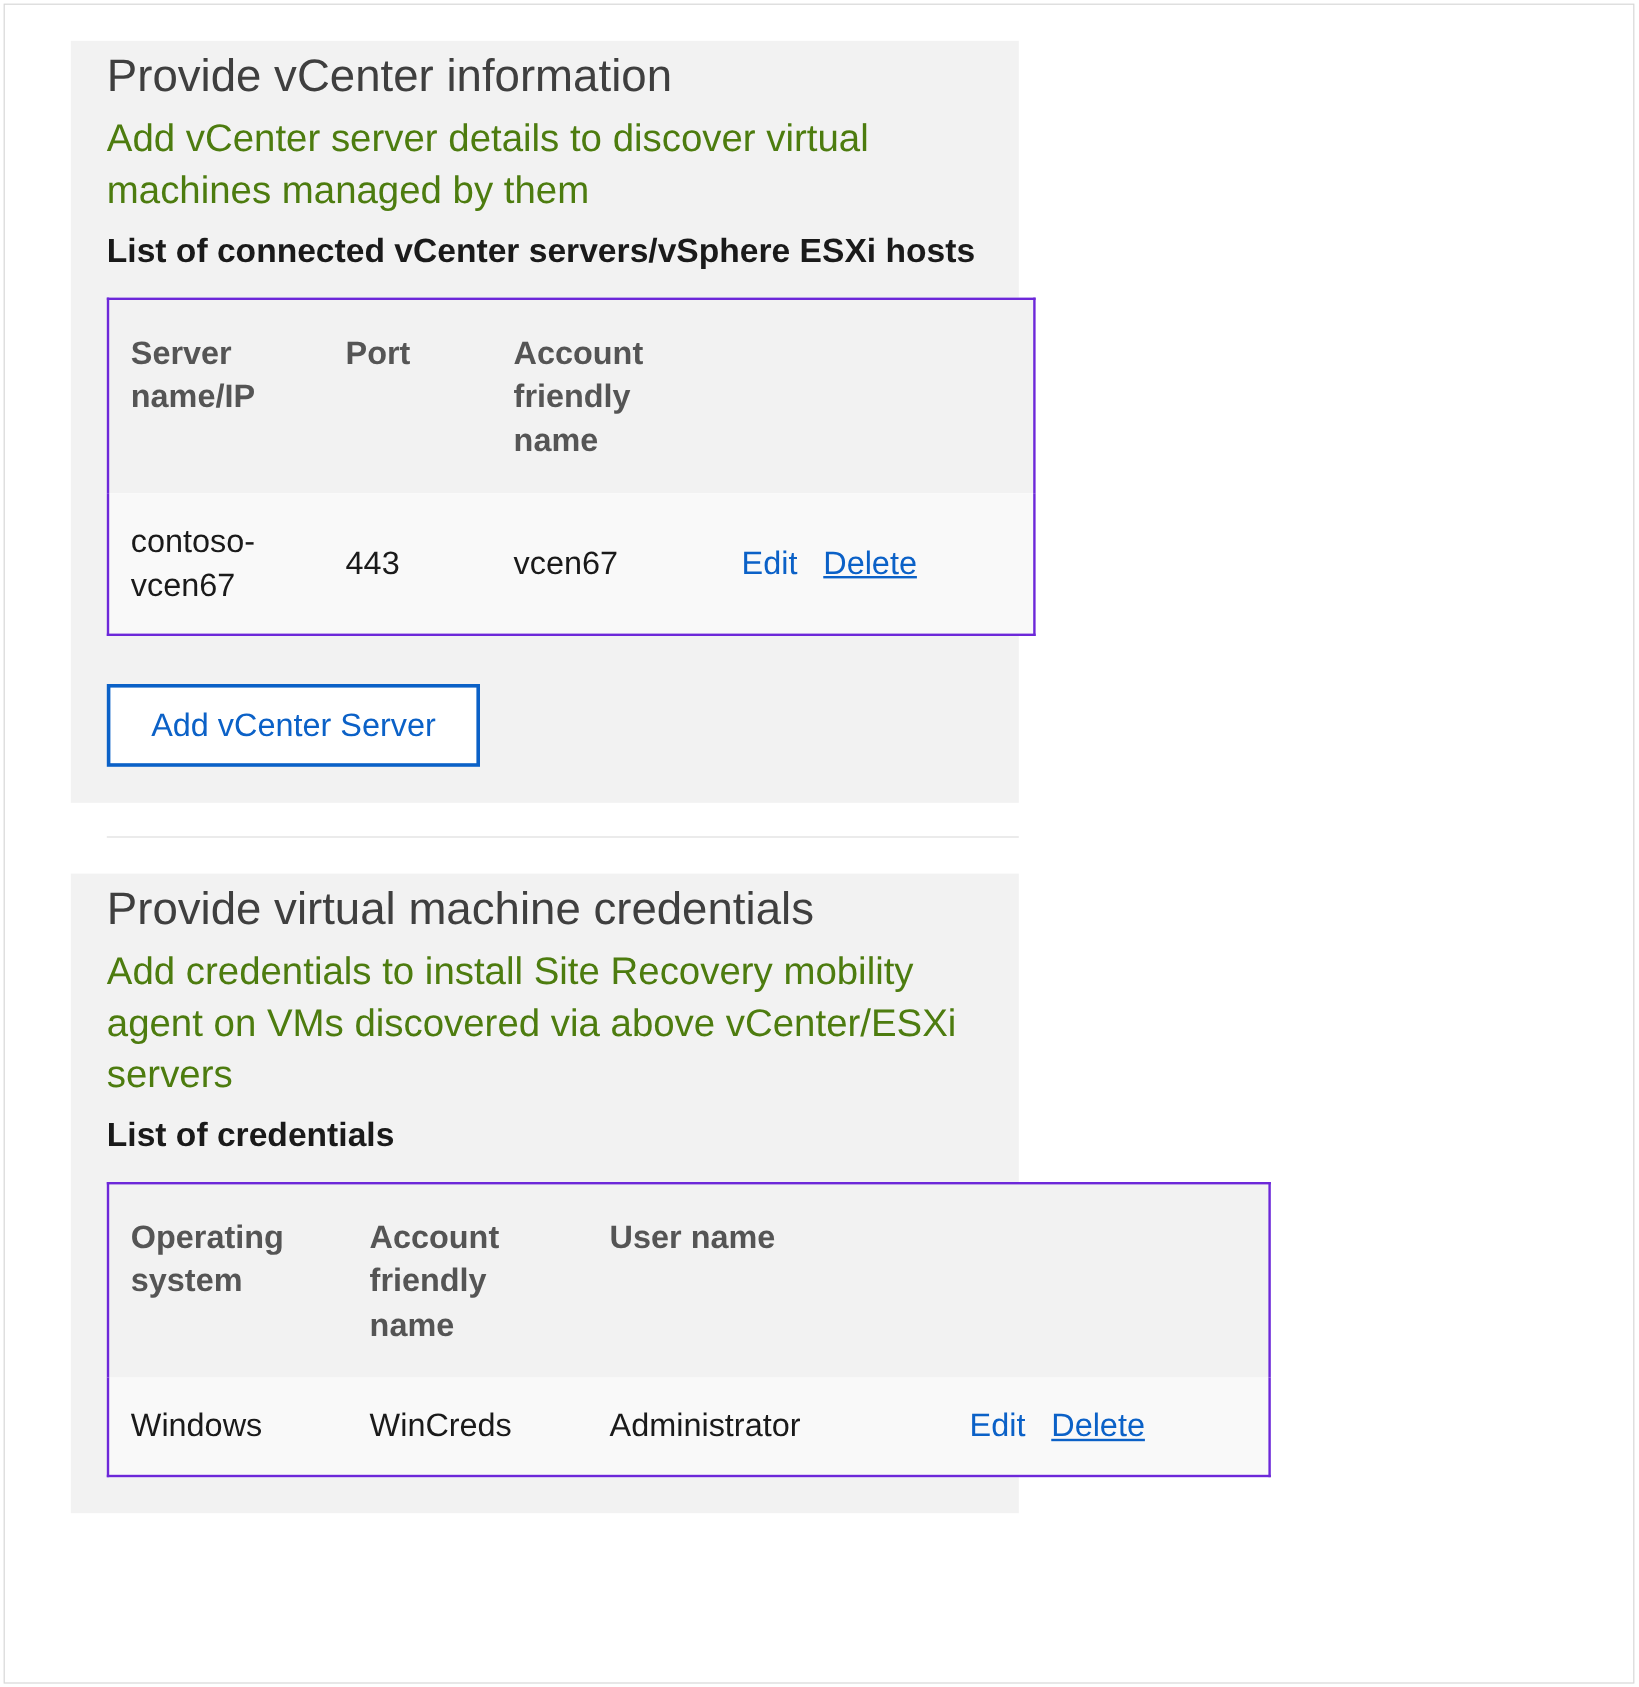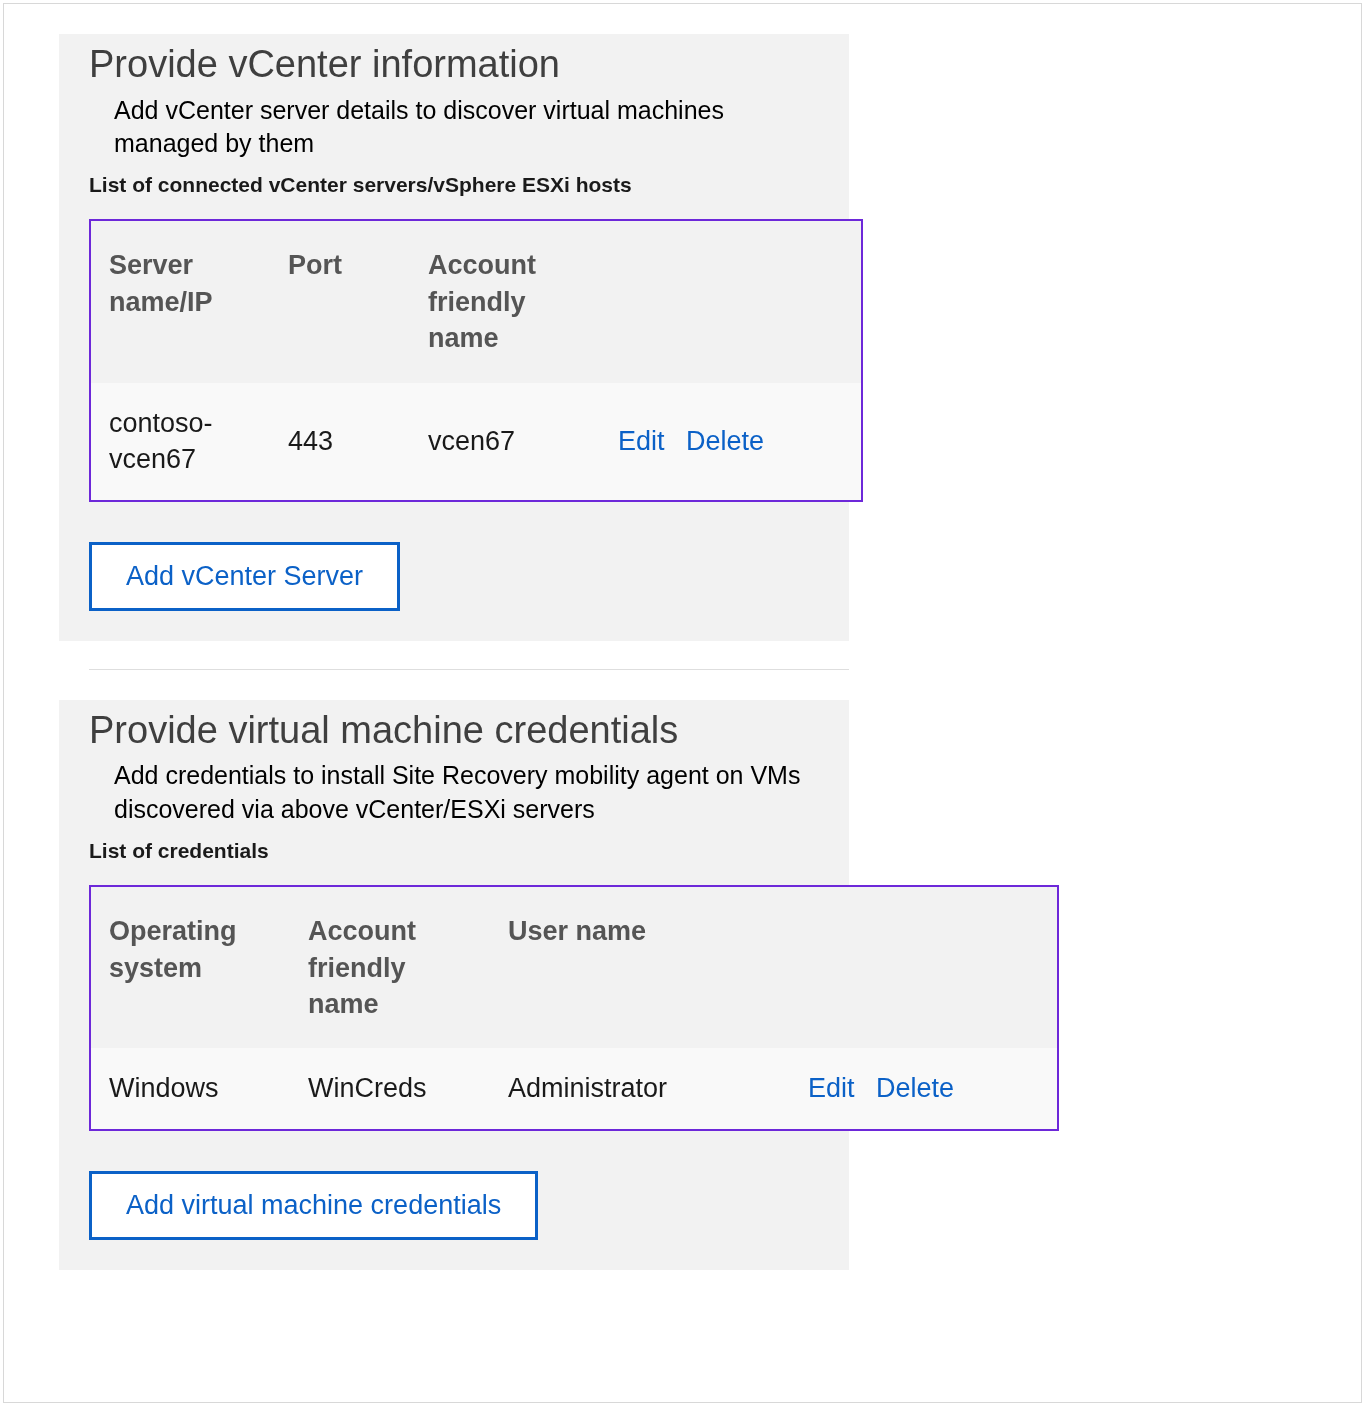--- a/index.html
+++ b/index.html
@@ -24,31 +24,30 @@
       padding: 8px 30px 0 30px;
     }
     h2 {
       font-weight: 400;
       color: #3f3f3f;
       font-size: 38px;
       line-height: 1.2;
       margin-bottom: 6px;
     }
     .desc {
-      color: #000000;
-      font-size: 25px;
+      color: #4d7c0f;
+      font-size: 32px;
       line-height: 1.35;
       margin-bottom: 10px;
       font-weight: 400;
-      margin-left: 25px;
     }
     .subhead {
       font-weight: 700;
       color: #1a1a1a;
-      font-size: 21px;
+      font-size: 28px;
       line-height: 1.35;
       margin-bottom: 20px;
     }
     .table-wide {
       width: 970px;
     }
     .table-narrow {
       width: 774px;
     }
     table {
@@ -74,21 +73,21 @@
       vertical-align: middle;
       line-height: 1.35;
     }
     .link {
       color: #0b61c7;
       cursor: pointer;
       font-weight: 400;
       margin-right: 14px;
       white-space: nowrap;
     }
-    .link:last-child { margin-right: 0; }
+    .link:last-child { margin-right: 0; text-decoration: underline; }
     .add-btn {
       display: inline-block;
       border: 3px solid #0b61c7;
       color: #0b61c7;
       background: #fff;
       font-size: 27px;
       padding: 16px 34px;
       margin-left: 30px;
       margin-top: 40px;
       cursor: pointer;
@@ -177,16 +176,15 @@
           <td>WinCreds</td>
           <td>Administrator</td>
           <td class="nowrap">
             <span class="link">Edit</span>
             <span class="link">Delete</span>
           </td>
         </tr>
       </tbody>
     </table>
 
-    <button class="add-btn">Add virtual machine credentials</button>
   </div>
 
 </div>
 
 </body></html>

